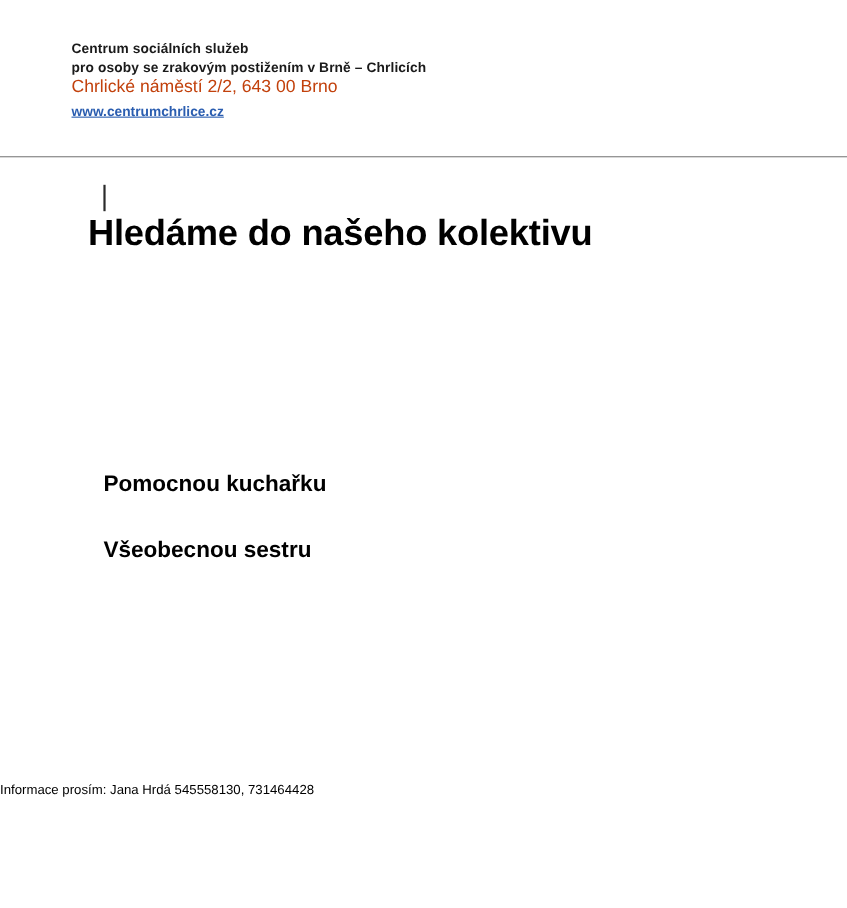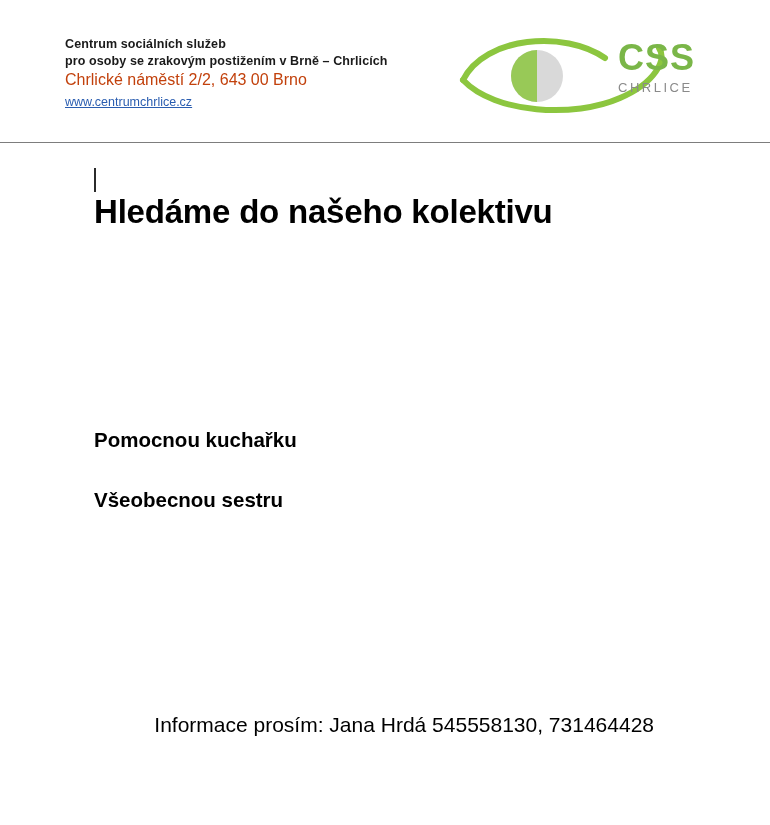--- a/index.html
+++ b/index.html
@@ -54,20 +54,21 @@
   }
 
   .web-link {
     font-size: 12.5px;
     color: #2a5db0;
     text-decoration: underline;
     white-space: nowrap;
     display: inline-block;
     margin-top: 1px;
     cursor: pointer;
+    font-weight: bold;
   }
 
   
   .logo {
     position: absolute;
     left: 455px;
     top: 22px;
     width: 255px;
     height: 100px;
   }
@@ -87,21 +88,21 @@
     position: absolute;
     left: 94px;
     top: 168px;
     width: 2px;
     height: 24px;
     background: #2b2b2b;
   }
 
   .title {
     position: absolute;
-    left: 94px;
+    left: 80px;
     top: 193px;
     font-size: 33px;
     font-weight: bold;
     color: #000000;
     letter-spacing: -0.2px;
     white-space: nowrap;
   }
 
   .position {
     position: absolute;
@@ -113,59 +114,42 @@
   }
   .pos-0 { top: 339px; }
   .pos-1 { top: 405px; margin-top: 23px; }
   .pos-2 { top: 471px; margin-top: 17px; }
 
   .footer {
     position: absolute;
     left: 0;
     top: 710px;
     width: 654px;
-    text-align: right;
-    font-size: 21px;
+    text-align: left;
+    font-size: 12px;
     color: #000000;
     line-height: 1.45;
   }
   .footer-line1 { display: block; }
   .footer-line2 { display: block; }
 </style>
 </head>
 <body>
 
 <div class="page">
 
   <div class="header">
 
     <div class="header-text">
       <div class="org-line">Centrum sociálních služeb</div>
       <div class="org-line">pro osoby se zrakovým postižením v Brně – Chrlicích</div>
       <div class="addr-line">Chrlické náměstí 2/2, 643 00 Brno</div>
       <a class="web-link" href="#">www.centrumchrlice.cz</a>
     </div>
 
-    <div class="logo">
-      <svg width="255" height="100" viewBox="0 0 255 100" xmlns="http://www.w3.org/2000/svg">
-        <g>
-
-          <path d="M8 58 C 30 14, 110 8, 150 36" fill="none" stroke="#8cc63f" stroke-width="6" stroke-linecap="round"></path>
-
-          <path d="M8 58 C 40 92, 120 96, 165 76 C 200 61, 212 38, 204 26" fill="none" stroke="#8cc63f" stroke-width="6" stroke-linecap="round"></path>
-
-          <circle cx="82" cy="54" r="26" fill="#d9d9d9"></circle>
-          <path d="M82 28 A26 26 0 0 0 82 80 Z" fill="#8cc63f" opacity="0.85"></path>
-        </g>
-        <g>
-          <text x="163" y="48" font-family="'Liberation Sans', sans-serif" font-size="36" font-weight="bold" fill="#7ab648" letter-spacing="1">CSS</text>
-          <text x="163" y="70" font-family="'Liberation Sans', sans-serif" font-size="13" fill="#8a8a8a" letter-spacing="2.5">CHRLICE</text>
-        </g>
-      </svg>
-    </div>
 
     <div class="header-rule"></div>
   </div>
 
   <div class="caret"></div>
 
   <div class="title">Hledáme do našeho kolektivu</div>
 
   <div class="position pos-1">Pomocnou kuchařku</div>
   <div class="position pos-2">Všeobecnou sestru</div>

